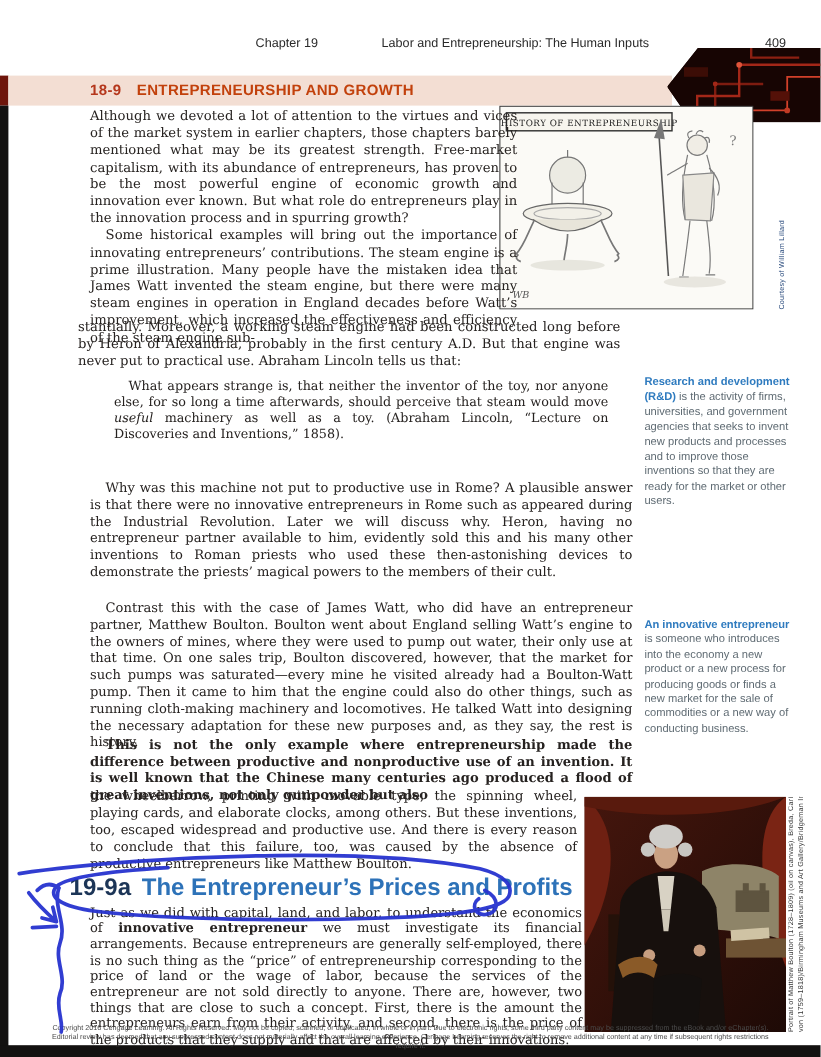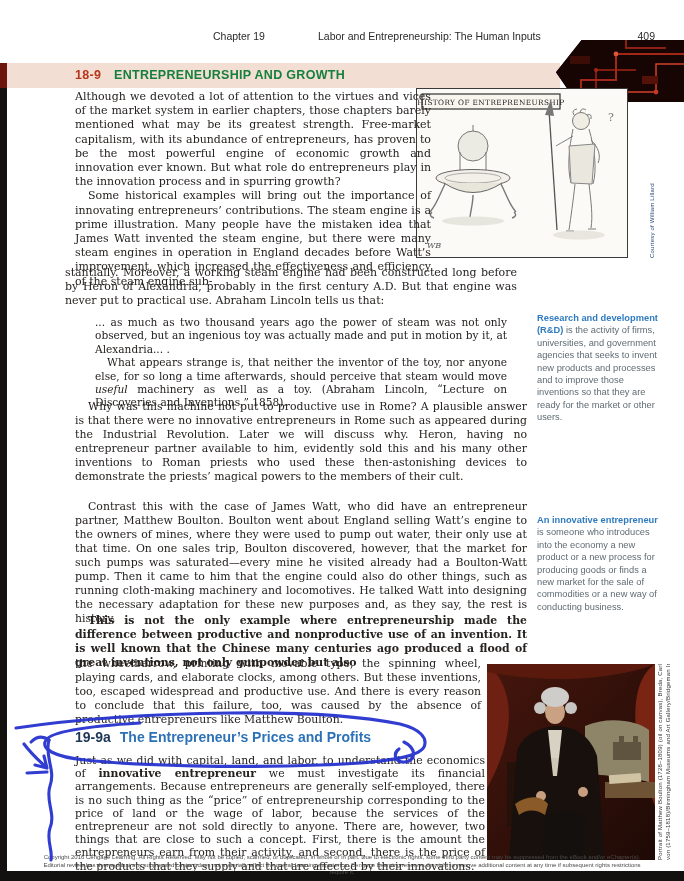--- a/index.html
+++ b/index.html
@@ -13,35 +13,35 @@
   .runhead{position:absolute;top:30px;left:0;width:684px;font-family:"Liberation Sans",sans-serif;
            font-size:10.5px;color:#2a2a2a;}
   .runhead .chap{position:absolute;left:213px;text-align:center;}
   .runhead .title{position:absolute;left:318px;}
   .runhead .pnum{position:absolute;left:598px;width:57px;text-align:right;}
   
   .banner{position:absolute;left:7px;top:63px;width:553px;height:25px;background:#f3ded3;
           font-family:"Liberation Sans",sans-serif;font-weight:bold;font-size:12.5px;
           line-height:25px;letter-spacing:.3px;}
   .banner .num{color:#b5371c;margin-left:68px;margin-right:9px;}
-  .banner .ttl{color:#15803d;}
+  .banner .ttl{color:#c2410c;}
   .circuit{position:absolute;left:556px;top:40px;width:128px;height:62px;
            clip-path:polygon(16% 100%,0 52%,20% 0,100% 0,100% 100%);background:#170503;}
   
   .blk{position:absolute;text-align:justify;}
   .b11{font-size:11px;line-height:14.2px;}
   .b10{font-size:10.9px;line-height:14px;}
   .indent{text-indent:13px;}
   .quote{font-size:10.6px;line-height:13.4px;}
   .quote .qp2{text-indent:12px;}
   .quote i{font-style:italic;}
   .bold-term{font-weight:bold;}
   
-  .subhead{position:absolute;left:75px;top:729px;font-family:"Liberation Sans",sans-serif;
-           font-weight:bold;font-size:14px;white-space:nowrap;}
+  .subhead{position:absolute;left:58px;top:729px;font-family:"Liberation Sans",sans-serif;
+           font-weight:bold;font-size:20px;white-space:nowrap;}
   .subhead .n{color:#1c3557;margin-right:9px;}
   .subhead .t{color:#2d72b8;}
   
   .mnote{position:absolute;left:537px;width:124px;font-family:"Liberation Sans",sans-serif;
          font-size:9.3px;line-height:12.4px;color:#5f6b73;text-align:left;}
   .mnote .term{color:#2f7bbf;font-weight:bold;}
   
   .cartoon{position:absolute;left:416px;top:88px;width:168px;height:170px;}
   .cartoon svg{display:block;}
   .vcredit{position:absolute;font-family:"Liberation Sans",sans-serif;font-size:6px;
@@ -136,21 +136,20 @@
   <div class="vcredit cart-credit">Courtesy of William Lillard</div>
 
   <div class="blk b11" style="left:75px;top:90px;width:356px;">
     <div>Although we devoted a lot of attention to the virtues and vices of the market system in earlier chapters, those chapters barely mentioned what may be its greatest strength. Free-market capitalism, with its abundance of entrepreneurs, has proven to be the most powerful engine of economic growth and innovation ever known. But what role do entrepreneurs play in the innovation process and in spurring growth?</div>
     <div class="indent">Some historical examples will bring out the importance of innovating entrepreneurs’ contributions. The steam engine is a prime illustration. Many people have the mistaken idea that James Watt invented the steam engine, but there were many steam engines in operation in England decades before Watt’s improvement, which increased the effectiveness and efficiency of the steam engine sub-</div>
   </div>
 
   <div class="blk b11" style="left:65px;top:266px;width:452px;">stantially. Moreover, a working steam engine had been constructed long before by Heron of Alexandria, probably in the first century A.D. But that engine was never put to practical use. Abraham Lincoln tells us that:</div>
 
   <div class="blk quote" style="left:95px;top:316px;width:412px;">
-    <div>... as much as two thousand years ago the power of steam was not only observed, but an ingenious toy was actually made and put in motion by it, at Alexandria... .</div>
     <div class="qp2"><span>What appears strange is, that neither the inventor of the toy, nor anyone else, for so long a time afterwards, should perceive that steam would move </span><i>useful</i><span> machinery as well as a toy. (Abraham Lincoln, “Lecture on Discoveries and Inventions,” 1858).</span></div>
   </div>
 
   <div class="blk b10 indent" style="left:75px;top:400px;width:452px;">Why was this machine not put to productive use in Rome? A plausible answer is that there were no innovative entrepreneurs in Rome such as appeared during the Industrial Revolution. Later we will discuss why. Heron, having no entrepreneur partner available to him, evidently sold this and his many other inventions to Roman priests who used these then-astonishing devices to demonstrate the priests’ magical powers to the members of their cult.</div>
   <div class="blk b10 indent" style="left:75px;top:500px;width:452px;">Contrast this with the case of James Watt, who did have an entrepreneur partner, Matthew Boulton. Boulton went about England selling Watt’s engine to the owners of mines, where they were used to pump out water, their only use at that time. On one sales trip, Boulton discovered, however, that the market for such pumps was saturated—every mine he visited already had a Boulton-Watt pump. Then it came to him that the engine could also do other things, such as running cloth-making machinery and locomotives. He talked Watt into designing the necessary adaptation for these new purposes and, as they say, the rest is history.</div>
   <div class="blk b10 indent" style="left:75px;top:614px;width:452px;font-weight:bold;">This is not the only example where entrepreneurship made the difference between productive and nonproductive use of an invention. It is well known that the Chinese many centuries ago produced a flood of great inventions, not only gunpowder but also</div>
   <div class="blk b10" style="left:75px;top:657px;width:406px;">the wheelbarrow, printing with movable type, the spinning wheel, playing cards, and elaborate clocks, among others. But these inventions, too, escaped widespread and productive use. And there is every reason to conclude that this failure, too, was caused by the absence of productive entrepreneurs like Matthew Boulton.</div>
 
   <h2 class="subhead" style="margin:0">
     <span class="n">19-9a</span><span class="t">The Entrepreneur’s Prices and Profits</span>

